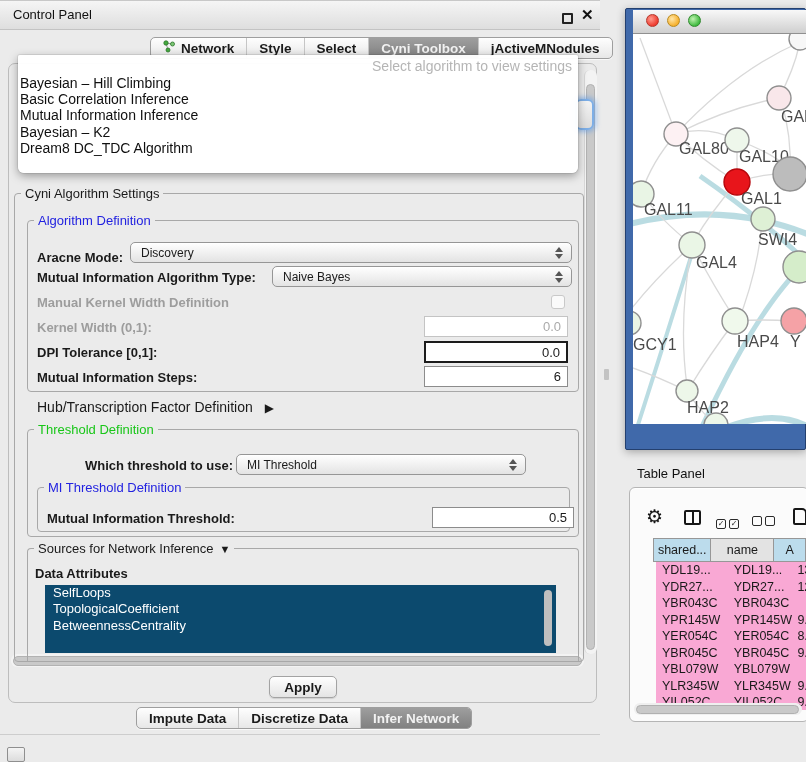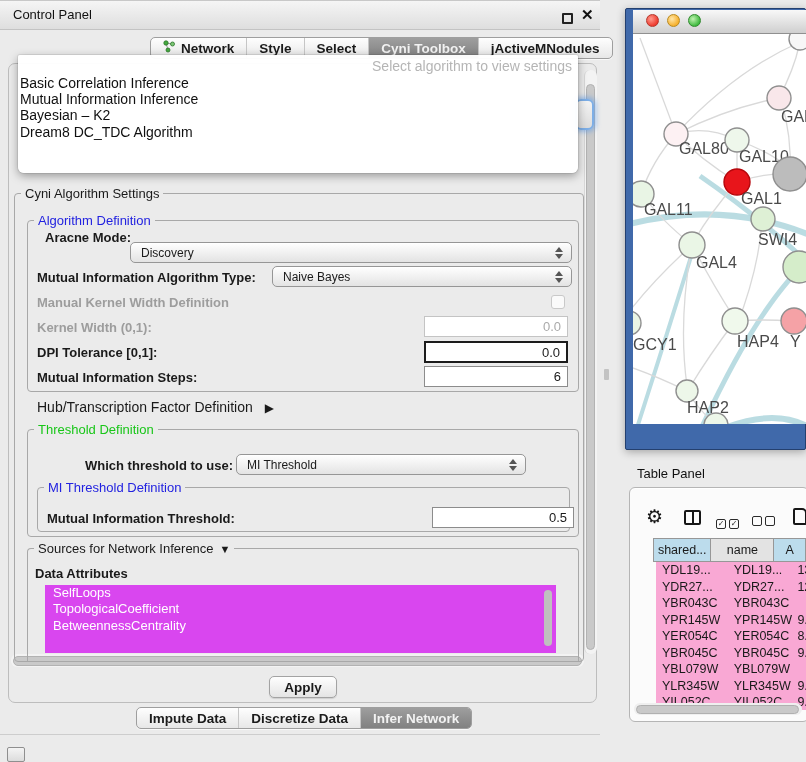--- a/index.html
+++ b/index.html
@@ -72,21 +72,21 @@
     background:rgba(255,255,255,.97); border-radius:2px 2px 6px 6px;
     box-shadow:0 3px 10px rgba(0,0,0,.35), 0 0 0 1px rgba(0,0,0,.07); z-index:30; }
   .popup-ph { text-align:right; padding:3px 6px 0 0; height:20px; color:#b5b5b5; font-size:14px; }
   .popup-item { font-size:14px; line-height:16.2px; padding-left:2px; color:#101010; white-space:nowrap; }
   .popup-item.bold { font-weight:bold; }
   .combo-frag { left:575px; top:99px; width:19px; height:31px; border-radius:6px;
     background:linear-gradient(#f3f3f3,#dcdcdc); border:2px solid #7daee6;
     box-shadow:0 0 5px 2px rgba(96,156,230,.6); z-index:25; }
 
   
-  .attr-list { left:45px; top:585px; width:511px; height:68px; background:#d946ef; overflow:hidden; }
+  .attr-list { left:45px; top:585px; width:511px; height:68px; background:#0c4a6e; overflow:hidden; }
   .attr-item { color:#fff; font-size:13px; line-height:16.4px; padding-left:8px; white-space:nowrap; }
   .attr-vthumb { position:absolute; right:4px; top:5px; width:8px; height:56px;
     background:#bfbfbf; border-radius:4px; }
 
   .btn { position:absolute; border:1px solid #a3a3a3; border-radius:5px;
     background:linear-gradient(#fefefe,#e4e4e4); font-size:13.5px; font-weight:bold;
     display:flex; align-items:center; justify-content:center;
     box-shadow:0 1px 1px rgba(0,0,0,.12); }
 
   .cp-bottom-line { left:0; top:734px; width:600px; height:1px; background:#cdcdcd; }
@@ -172,36 +172,37 @@
 <div class="abs vtrack"></div>
 <div class="abs vthumb"></div>
 <div class="abs htrack"></div>
 <div class="abs hthumb"></div>
 
 <div class="abs combo-frag"></div>
 
 <div class="abs popup">
   <div class="popup-ph">Select algorithm to view settings</div>
   <div id="algo-items">
+      <div class="popup-item">Bayesian – Hill Climbing</div>
       <div class="popup-item">Basic Correlation Inference</div>
       <div class="popup-item">Mutual Information Inference</div>
       <div class="popup-item">Bayesian – K2</div>
       <div class="popup-item">Dream8 DC_TDC Algorithm</div>
     </div>
 </div>
 
 <div class="grp" style="left:14px; top:193px; width:570px; height:469px;">
   <span class="grp-label">Cyni Algorithm Settings</span>
 </div>
 
 <div class="grp" style="left:27px; top:220px; width:552px; height:172px;">
   <span class="grp-label blue">Algorithm Definition</span>
 </div>
 
-<span class="lbl" style="left:37px; top:230px;margin-left:8px;">Aracne Mode:</span>
+<span class="lbl" style="left:37px; top:250px;">Aracne Mode:</span>
 <div class="combo" style="left:130px; top:242px; width:442px;">
   <span>Discovery</span>
   <span class="stepper">
     <span class="tri-up" style="display:block"></span>
       <span class="tri-down" style="display:block"></span>
   </span>
 </div>
 
 <span class="lbl" style="left:37px; top:270px;">Mutual Information Algorithm Type:</span>
 <div class="combo" style="left:272px; top:266px; width:300px;">

